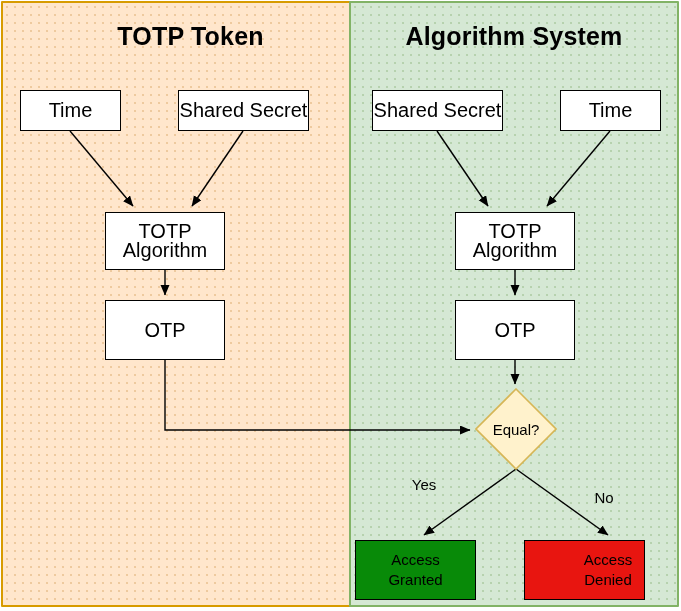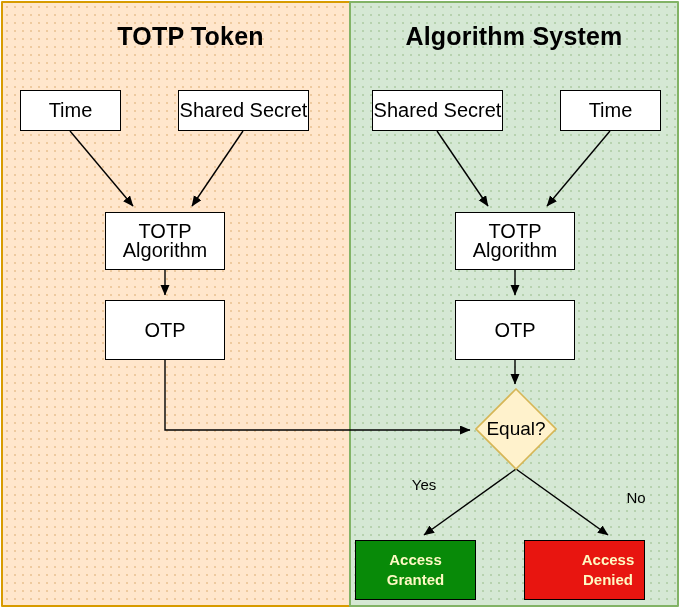--- a/index.html
+++ b/index.html
@@ -71,30 +71,30 @@
     width: 82px;
     height: 82px;
   }
   .diamond svg { position: absolute; left: 0; top: 0; }
   .diamond-label {
     position: absolute;
     left: 0; top: 0; right: 0; bottom: 0;
     display: flex;
     align-items: center;
     justify-content: center;
-    font-size: 19px;
+    font-size: 15px;
   }
   .outcome {
     position: absolute;
     top: 540px;
     width: 121px;
     height: 60px;
     border: 1.5px solid var(--line-color, #000000);
-    color: #fef9c3;
-    font-weight: bold;
+    color: #000000;
+    font-weight: normal;
     font-size: 15px;
     line-height: 20px;
     display: flex;
     align-items: center;
     justify-content: center;
     text-align: center;
   }
   .outcome .wrap-tight { display: inline-block; width: 72px; }
   .outcome-granted { left: 355px; background-color: var(--granted-fill, #088A08); }
   .outcome-denied  { left: 524px; background-color: var(--denied-fill, #E81510); justify-content: flex-end; }
@@ -107,21 +107,21 @@
   
   .n-l-time   { left: 20px;  top: 90px;  width: 101px; height: 41px; }
   .n-l-secret { left: 178px; top: 90px;  width: 131px; height: 41px; }
   .n-l-algo   { left: 105px; top: 212px; width: 120px; height: 58px; }
   .n-l-otp    { left: 105px; top: 300px; width: 120px; height: 60px; }
   .n-r-secret { left: 372px; top: 90px;  width: 131px; height: 41px; }
   .n-r-time   { left: 560px; top: 90px;  width: 101px; height: 41px; }
   .n-r-algo   { left: 455px; top: 212px; width: 120px; height: 58px; }
   .n-r-otp    { left: 455px; top: 300px; width: 120px; height: 60px; }
   .lbl-yes { left: 424px; top: 484px; }
-  .lbl-no  { left: 636px; top: 497px; }
+  .lbl-no  { left: 604px; top: 497px; }
 </style>
 </head>
 <body>
 
 <div class="canvas">
 
   <div class="panel panel-left">
     <div class="panel-title">TOTP Token</div>
   </div>
   <div class="panel panel-right">

